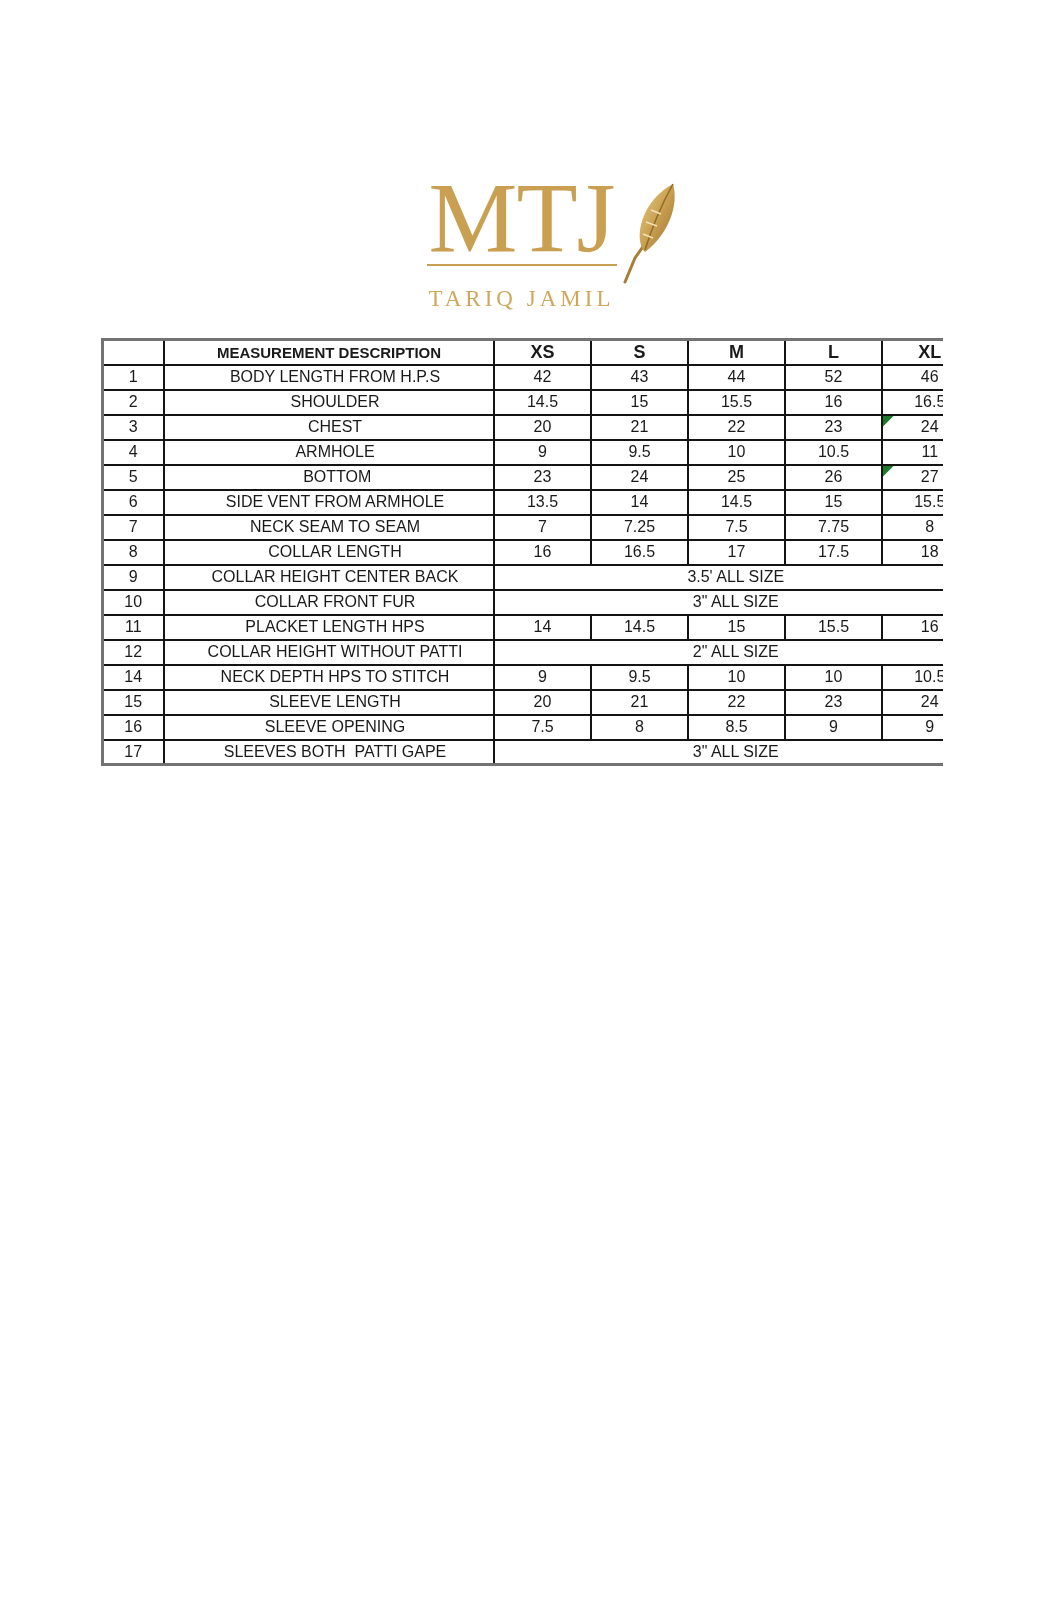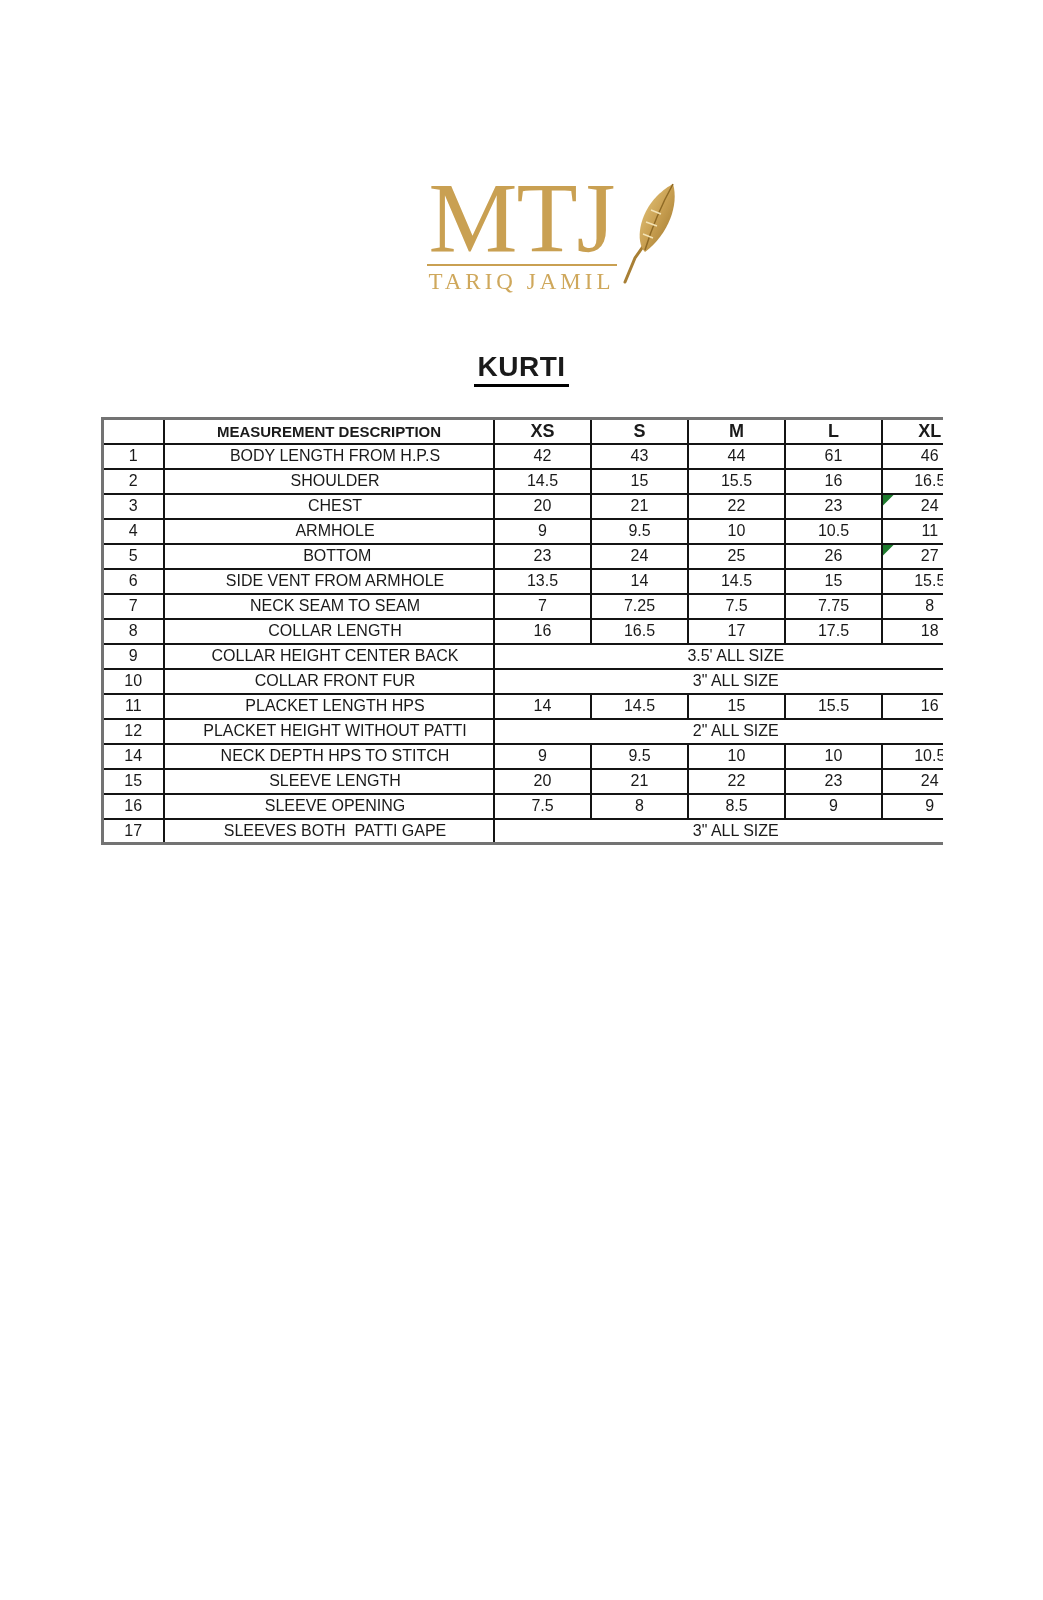--- a/index.html
+++ b/index.html
@@ -35,21 +35,21 @@
   .logo-rule {
     border-top: 2px solid #C9A052;
     margin-top: 4px;
     width: 100%;
   }
   .logo-subtitle {
     font-family: "Liberation Serif", serif;
     font-size: 23px;
     letter-spacing: 4px;
     color: #CFA85C;
-    margin-top: 3px;
+    margin-top: 20px;
     white-space: nowrap;
   }
   .feather {
     position: absolute;
     top: 4px;
     right: -62px;
     width: 64px;
     height: 108px;
   }
   
@@ -120,23 +120,20 @@
           <path d="M58 4 C64 24 54 54 30 72 C20 62 24 34 42 16 C48 10 54 6 58 4 Z" fill="url(#goldGrad)"></path>
           <path d="M58 4 C48 22 38 44 30 70" fill="none" stroke="#8F6A25" stroke-width="1.5"></path>
           <path d="M36 30 L46 34 M31 42 L42 46 M28 54 L38 58" stroke="#F3E3B5" stroke-width="1.4" fill="none"></path>
         </svg>
       </span>
       <div class="logo-rule"></div>
       <div class="logo-subtitle">TARIQ JAMIL</div>
     </div>
   </div>
 
-  <div class="doc-title-wrap">
-    <span class="doc-title">KURTI</span>
-  </div>
 
   <table class="size-chart">
     <colgroup>
       <col style="width:62px">
         <col style="width:330px">
       <col style="width:97px">
         <col style="width:97px">
         <col style="width:97px">
         <col style="width:97px">
         <col style="width:96px">
@@ -152,21 +149,21 @@
         <th class="size-letter">XL</th>
       </tr>
     </thead>
     <tbody>
         <tr>
           <td>1</td>
           <td class="col-desc">BODY LENGTH FROM H.P.S</td>
           <td>42</td>
           <td>43</td>
           <td>44</td>
-          <td>61</td>
+          <td>52</td>
           <td>46</td>
         </tr>
         <tr>
           <td>2</td>
           <td class="col-desc">SHOULDER</td>
           <td>14.5</td>
           <td>15</td>
           <td>15.5</td>
           <td>16</td>
           <td>16.5</td>
@@ -239,21 +236,21 @@
           <td>11</td>
           <td class="col-desc">PLACKET LENGTH HPS</td>
           <td>14</td>
           <td>14.5</td>
           <td>15</td>
           <td>15.5</td>
           <td>16</td>
         </tr>
         <tr>
           <td>12</td>
-          <td class="col-desc">PLACKET HEIGHT WITHOUT PATTI</td>
+          <td class="col-desc">COLLAR HEIGHT WITHOUT PATTI</td>
           <td colspan="5">2" ALL SIZE</td>
         </tr>
         <tr>
           <td>14</td>
           <td class="col-desc">NECK DEPTH HPS TO STITCH</td>
           <td>9</td>
           <td>9.5</td>
           <td>10</td>
           <td>10</td>
           <td>10.5</td>

